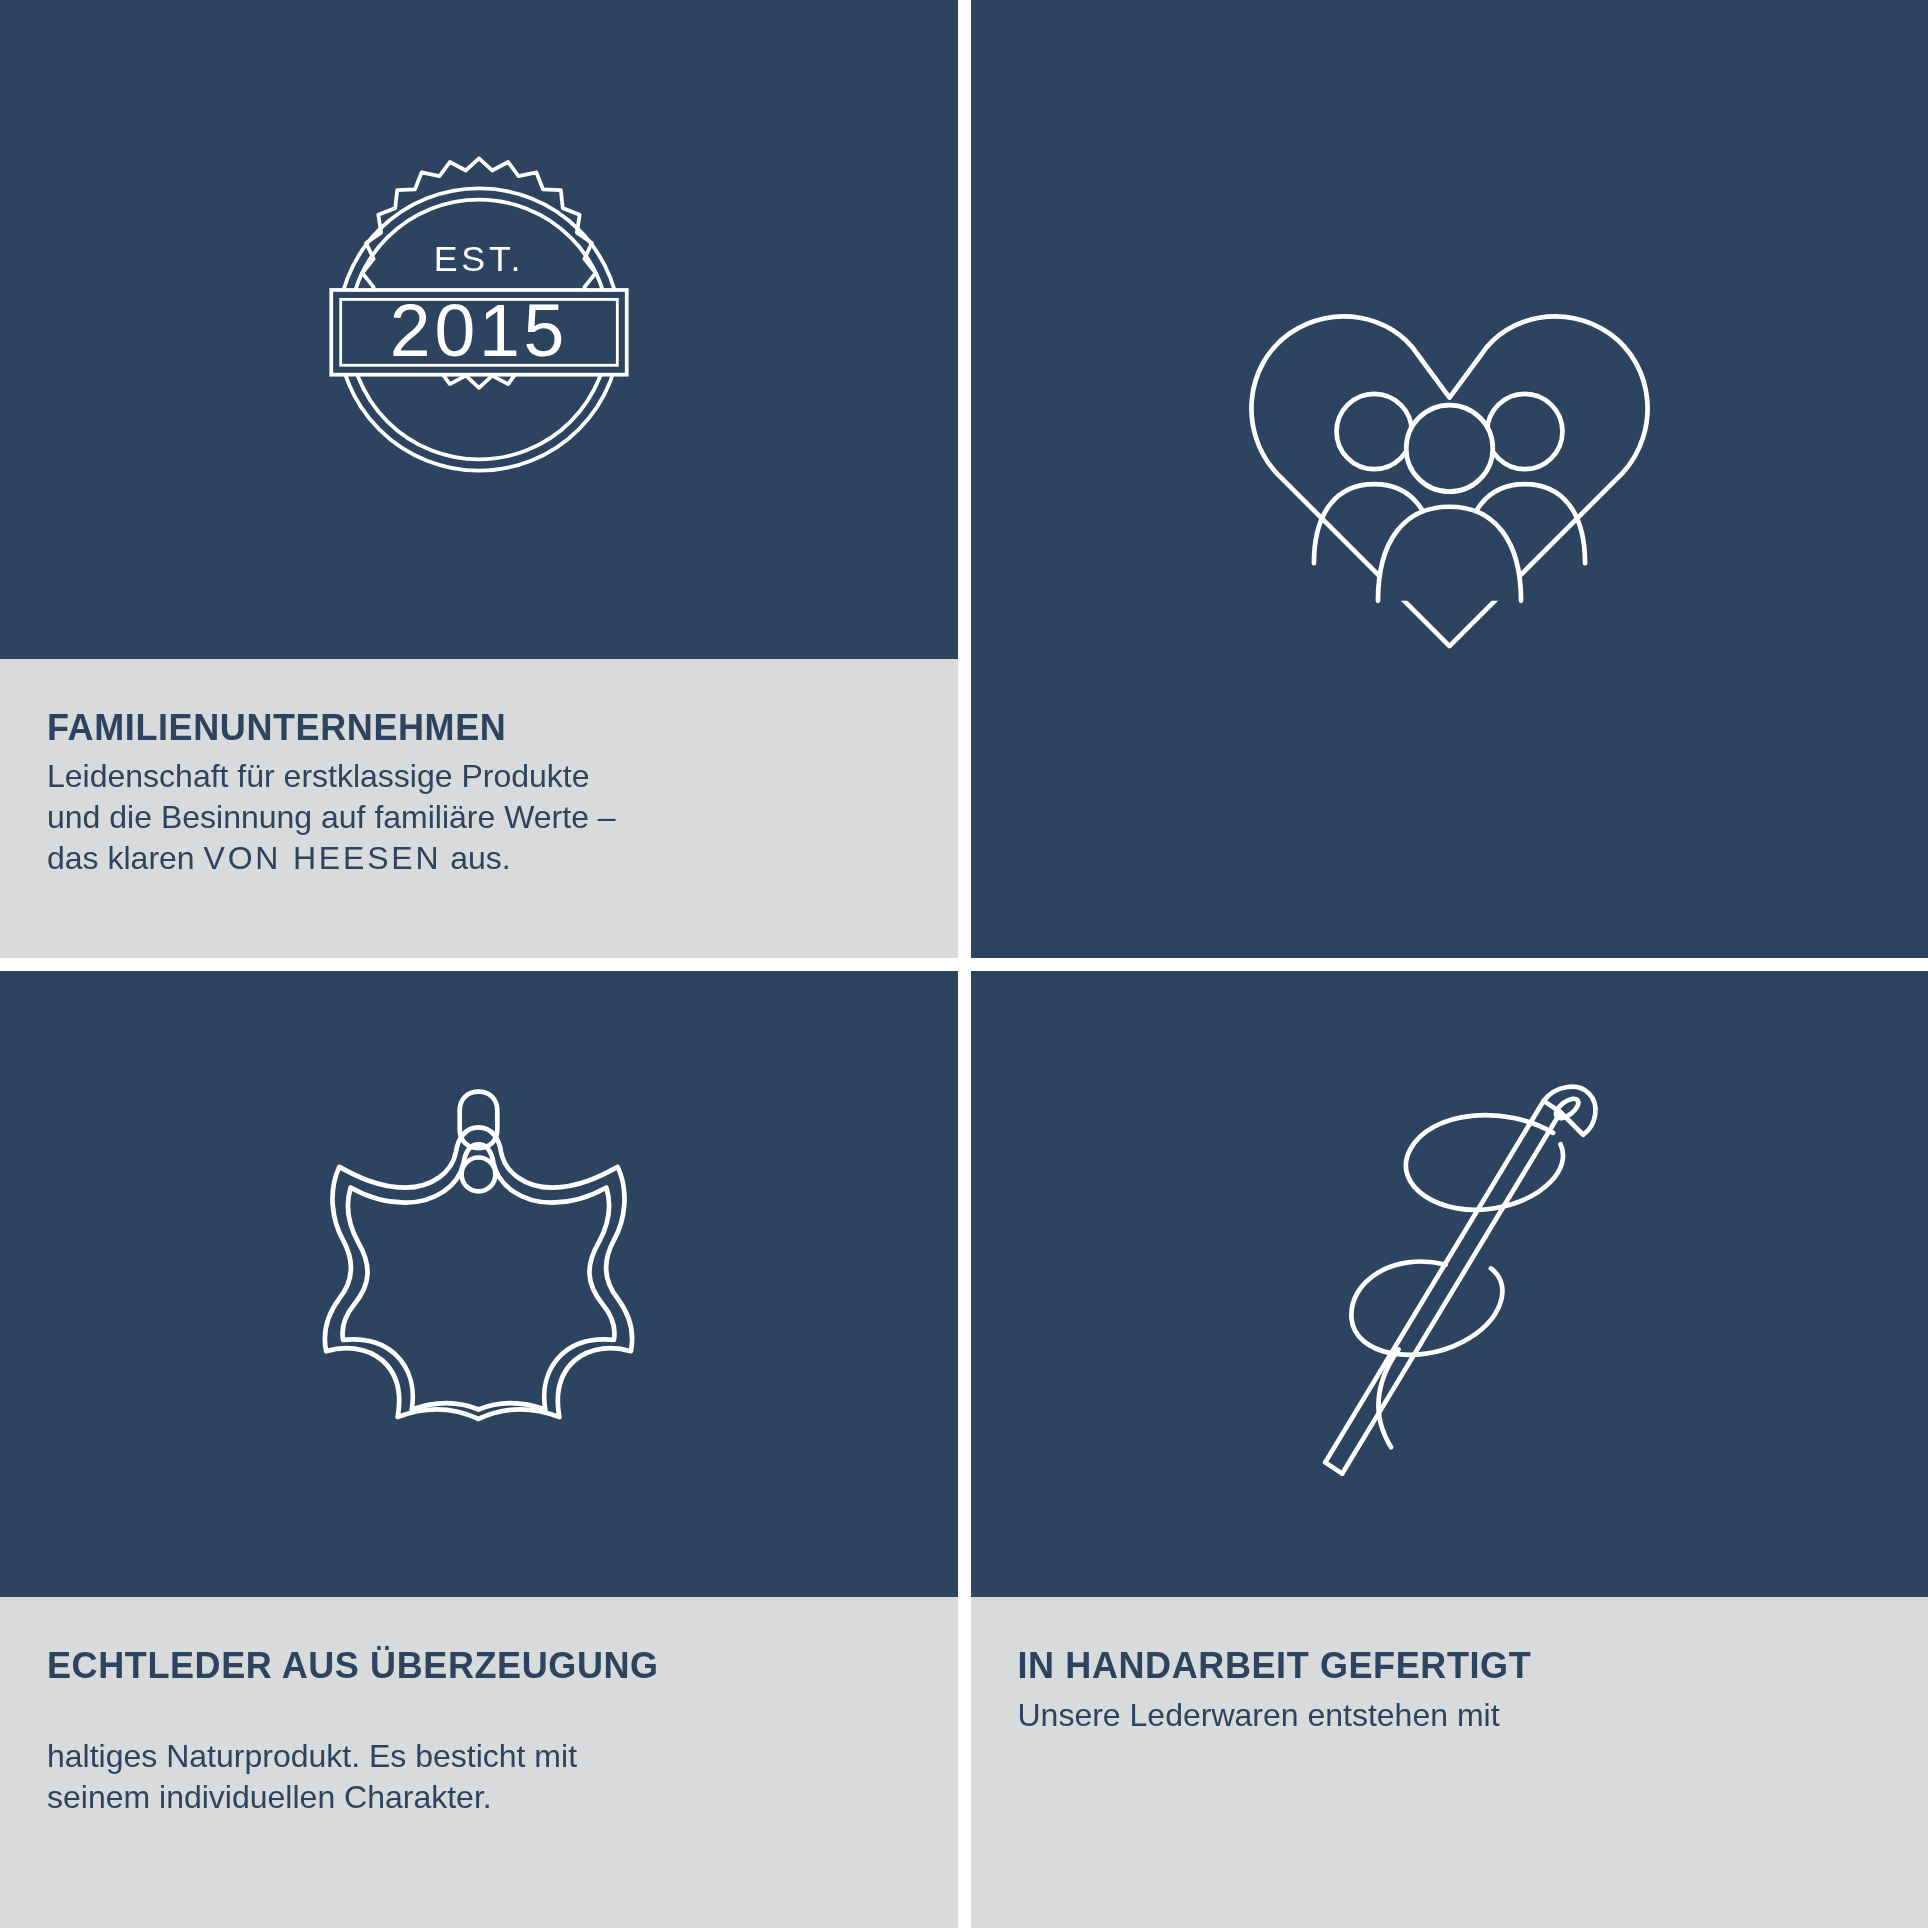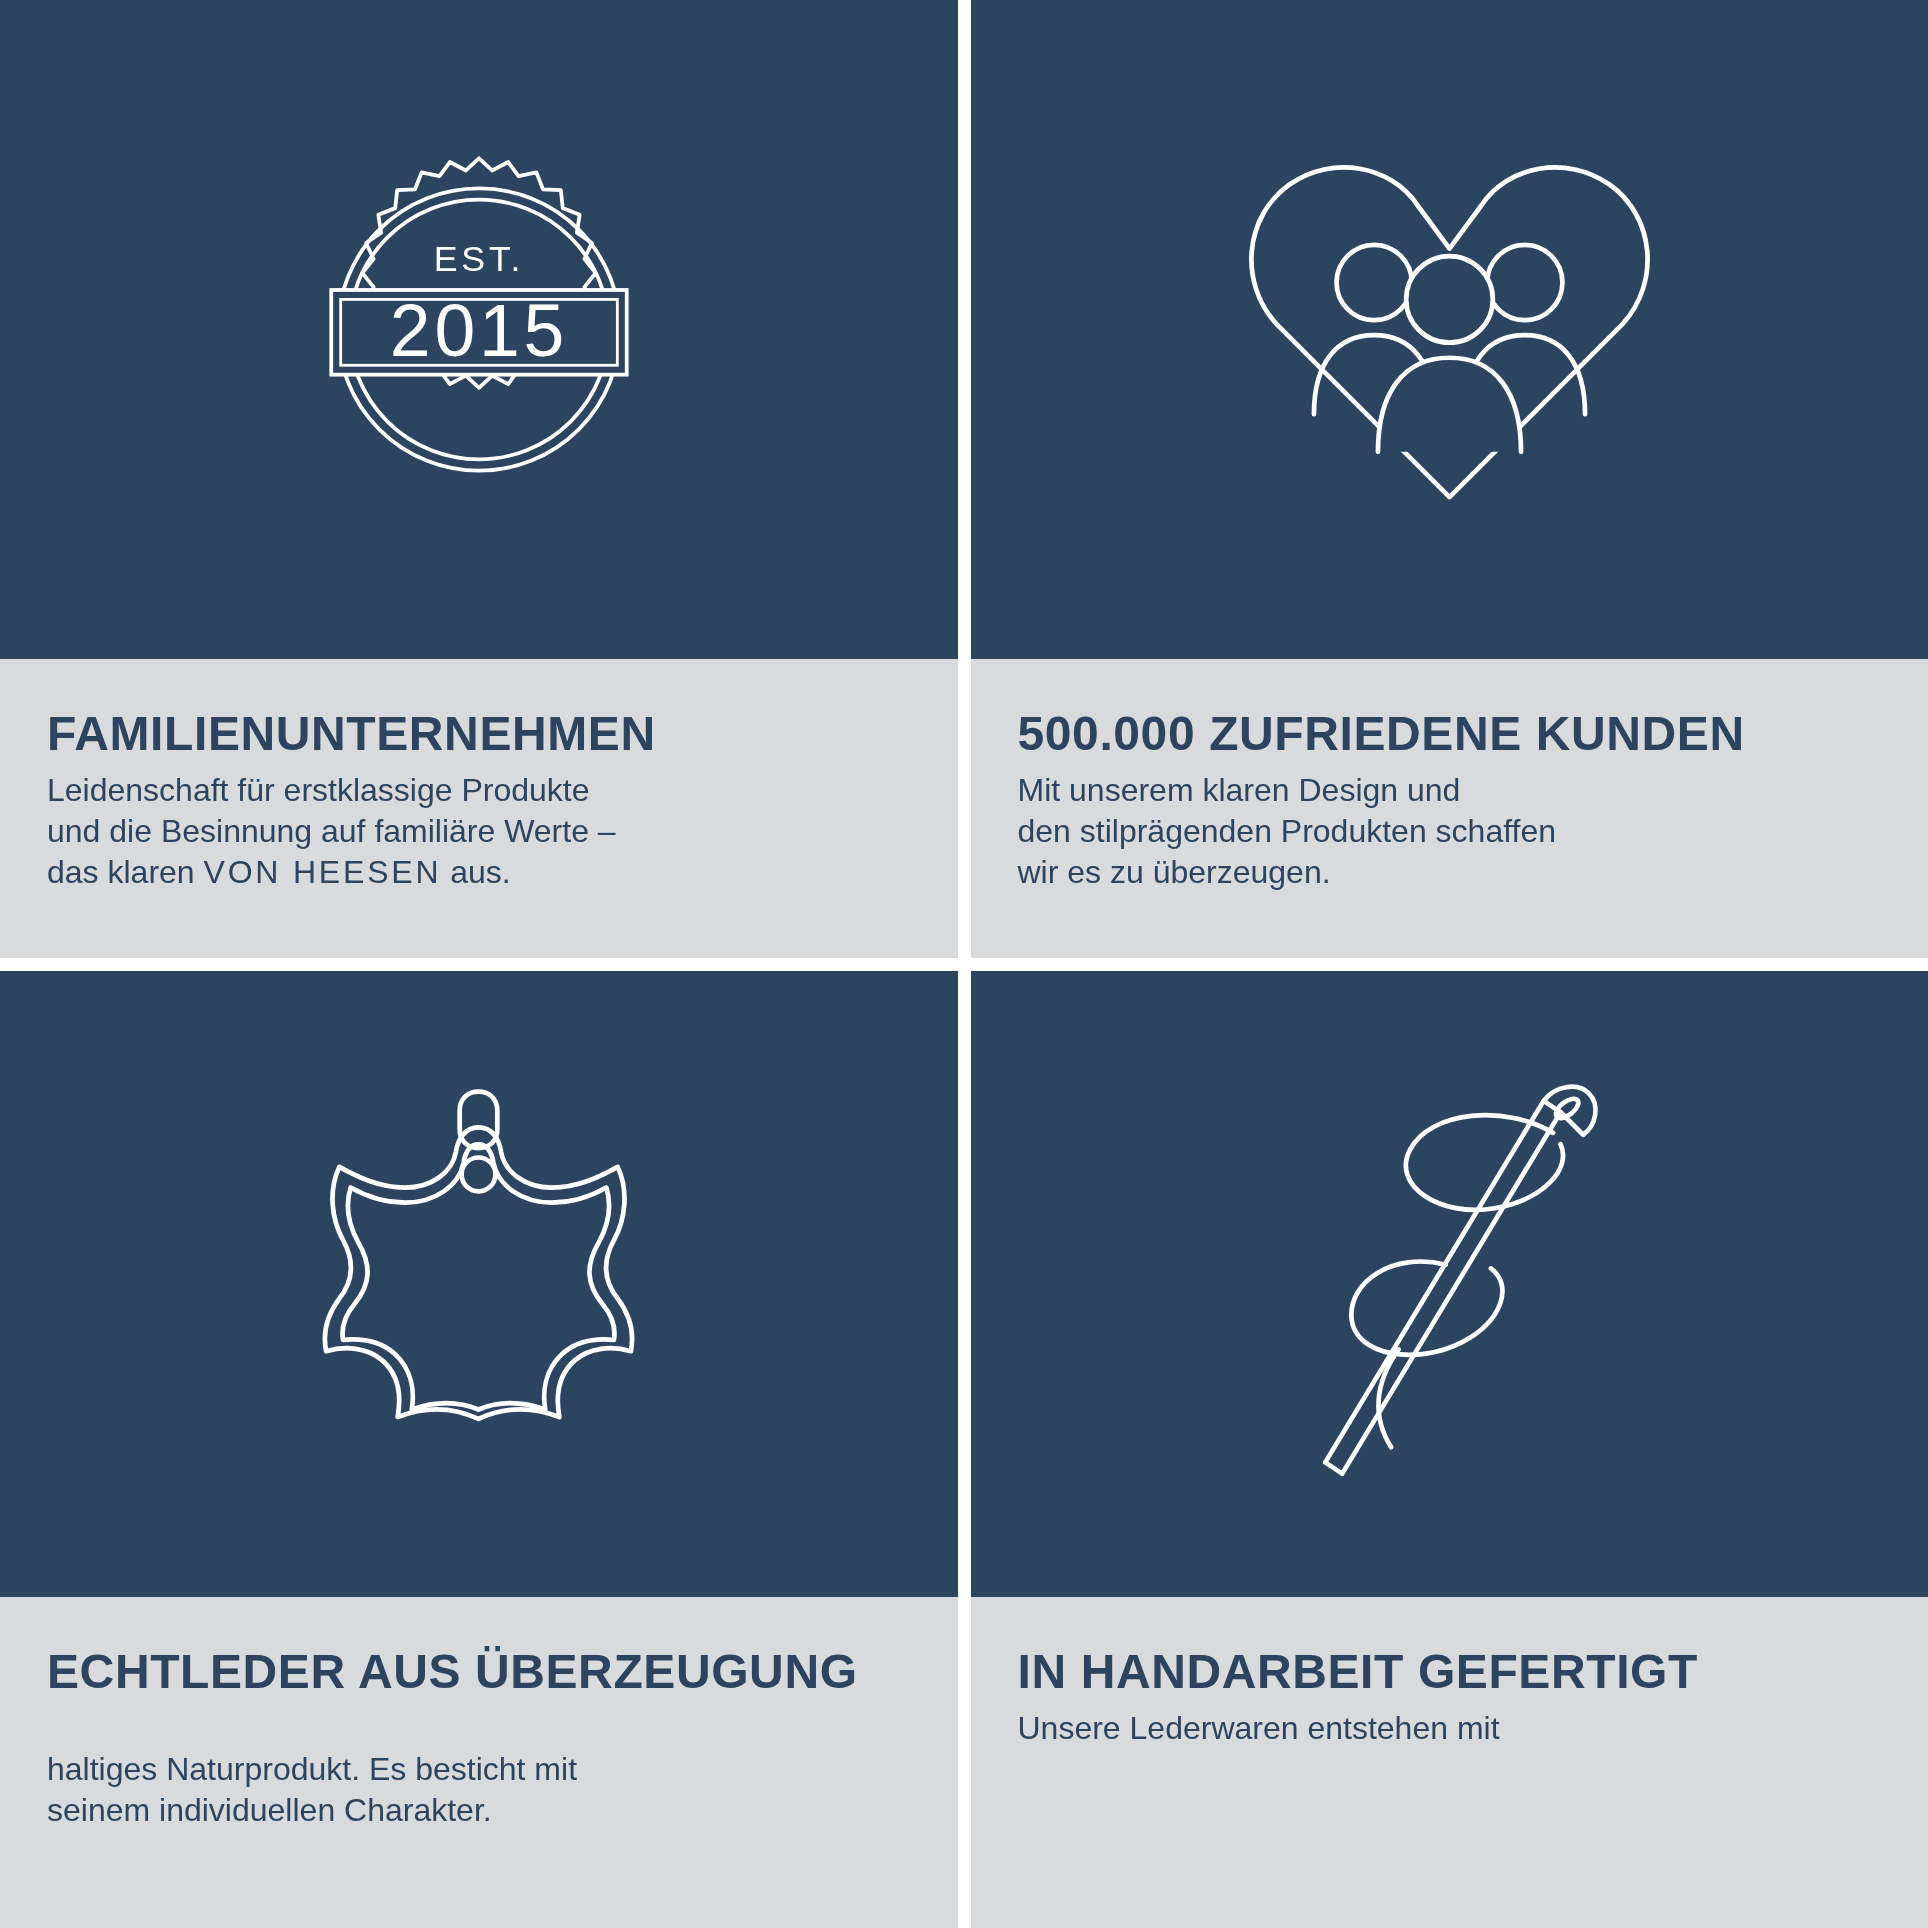--- a/index.html
+++ b/index.html
@@ -54,21 +54,21 @@
   .cell-top .text-area {
     height: 299px;
   }
   .cell-bottom .text-area {
     height: 331px;
   }
 
   .headline {
     color: #2c4460;
     font-weight: bold;
-    font-size: 48px;
+    font-size: 36px;
     letter-spacing: 0.6px;
     margin: 0 0 9.4px 0;
     line-height: 1.1;
   }
 
   .body-text {
     color: #2c4460;
     font-size: 32px;
     line-height: 1.28;
     margin: 0;
@@ -130,28 +130,20 @@
           <circle cx="150" cy="150" r="40"></circle>
           <path d="M86 290 C86 236 110 206 150 206 C190 206 214 236 214 290"></path>
 
           <circle cx="310" cy="150" r="40"></circle>
           <path d="M246 290 C246 236 270 206 310 206 C350 206 374 236 374 290"></path>
 
           <circle cx="230" cy="168" r="46" fill="#2c4460"></circle>
           <path d="M154 330 C154 266 182 230 230 230 C278 230 306 266 306 330" fill="#2c4460"></path>
         </g>
       </svg>
-    </div>
-    <div class="text-area">
-      <h2 class="headline">500.000 ZUFRIEDENE KUNDEN</h2>
-      <p class="body-text">
-        <span>Mit unserem klaren Design und</span><br>
-        <span>den stilprägenden Produkten schaffen</span><br>
-        <span>wir es zu überzeugen.</span>
-      </p>
     </div>
   </div>
 
   <div class="cell cell-bottom">
     <div class="icon-area">
       <svg width="395" height="395" viewBox="0 0 420 420" fill="none">
         <g stroke="#ffffff" stroke-width="5" fill="none" stroke-linecap="round" stroke-linejoin="round">
 
           <path d="M210 44
                    C196 44 188 56 186 70

